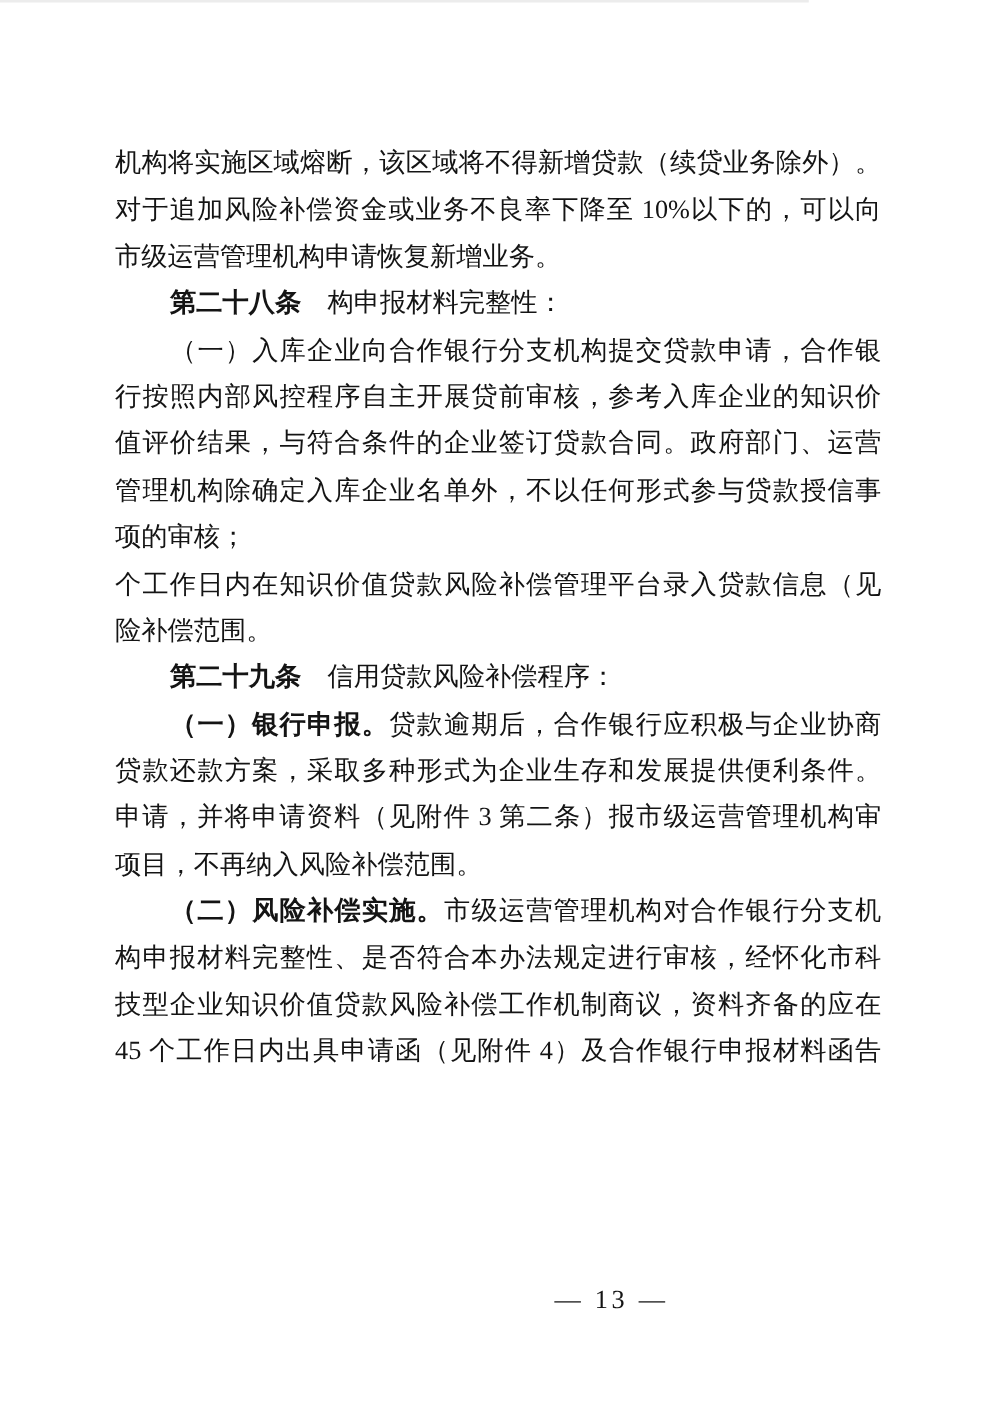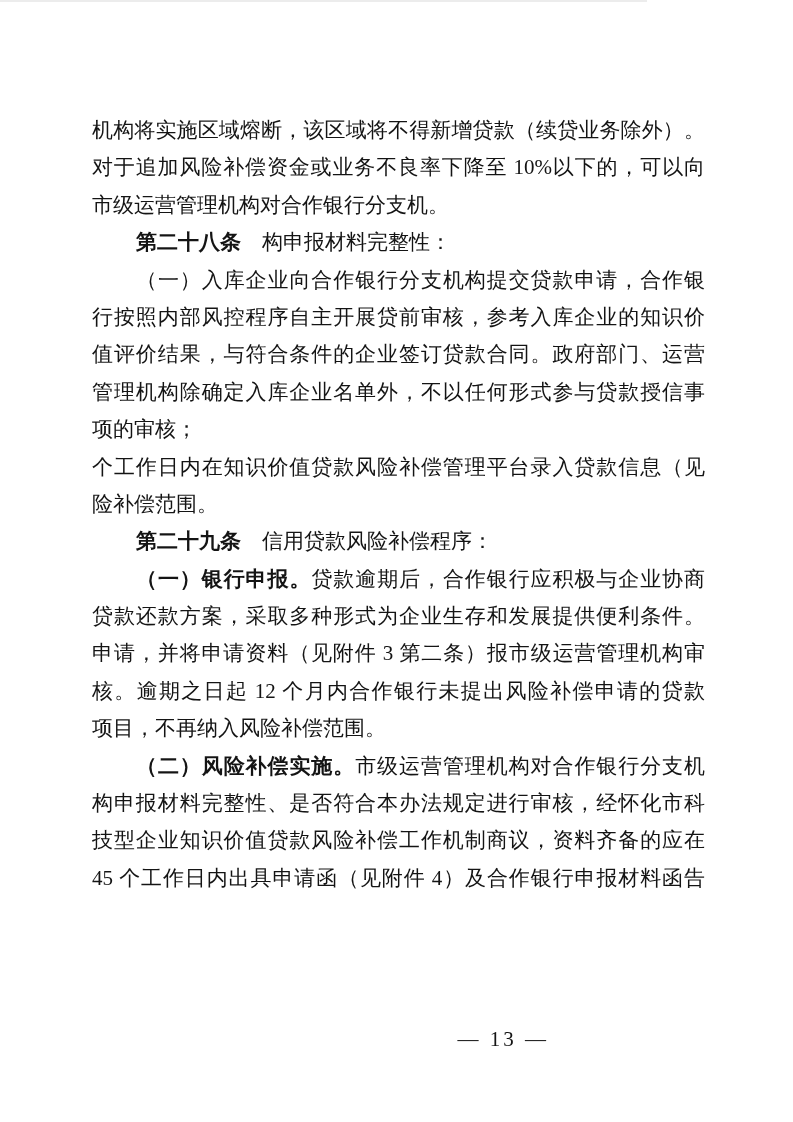--- a/index.html
+++ b/index.html
@@ -39,48 +39,47 @@
   }
   .line.indent {
     text-indent: 44px;
   }
   .bold {
     font-weight: 700;
   }
   .footer {
     position: absolute;
     top: 1021px;
-    right: 98px;
+    right: 112px;
     font-size: 21px;
     line-height: 32px;
     color: #141414;
     letter-spacing: 3px;
   }
 </style>
 </head>
 <body>
 
 <div class="page">
   <div class="content">
       <div class="line justify"><span>机构将实施区域熔断，该区域将不得新增贷款（续贷业务除外）。</span></div>
       <div class="line justify"><span>对于追加风险补偿资金或业务不良率下降至 10%以下的，可以向</span></div>
-      <div class="line"><span>市级运营管理机构对合作银行分支机。</span></div>
+      <div class="line"><span>市级运营管理机构申请恢复新增业务。</span></div>
       <div class="line indent"><span class="bold">第二十八条</span><span>　构申报材料完整性：</span></div>
       <div class="line indent justify"><span>（一）入库企业向合作银行分支机构提交贷款申请，合作银</span></div>
       <div class="line justify"><span>行按照内部风控程序自主开展贷前审核，参考入库企业的知识价</span></div>
       <div class="line justify"><span>值评价结果，与符合条件的企业签订贷款合同。政府部门、运营</span></div>
       <div class="line justify"><span>管理机构除确定入库企业名单外，不以任何形式参与贷款授信事</span></div>
       <div class="line"><span>项的审核；</span></div>
       <div class="line justify"><span>个工作日内在知识价值贷款风险补偿管理平台录入贷款信息（见</span></div>
       <div class="line"><span>险补偿范围。</span></div>
       <div class="line indent"><span class="bold">第二十九条</span><span>　信用贷款风险补偿程序：</span></div>
       <div class="line indent justify"><span class="bold">（一）银行申报。</span><span>贷款逾期后，合作银行应积极与企业协商</span></div>
       <div class="line justify"><span>贷款还款方案，采取多种形式为企业生存和发展提供便利条件。</span></div>
       <div class="line justify"><span>申请，并将申请资料（见附件 3 第二条）报市级运营管理机构审</span></div>
-      <div class="line justify"><span>核。逾期之日起 12 个月内合作银行未提出风险补偿申请的贷款</span></div>
       <div class="line"><span>项目，不再纳入风险补偿范围。</span></div>
       <div class="line indent justify"><span class="bold">（二）风险补偿实施。</span><span>市级运营管理机构对合作银行分支机</span></div>
       <div class="line justify"><span>构申报材料完整性、是否符合本办法规定进行审核，经怀化市科</span></div>
       <div class="line justify"><span>技型企业知识价值贷款风险补偿工作机制商议，资料齐备的应在</span></div>
       <div class="line justify"><span>45 个工作日内出具申请函（见附件 4）及合作银行申报材料函告</span></div>
     </div>
   <div class="footer">— 13 —</div>
 </div>
 
 </body></html>

